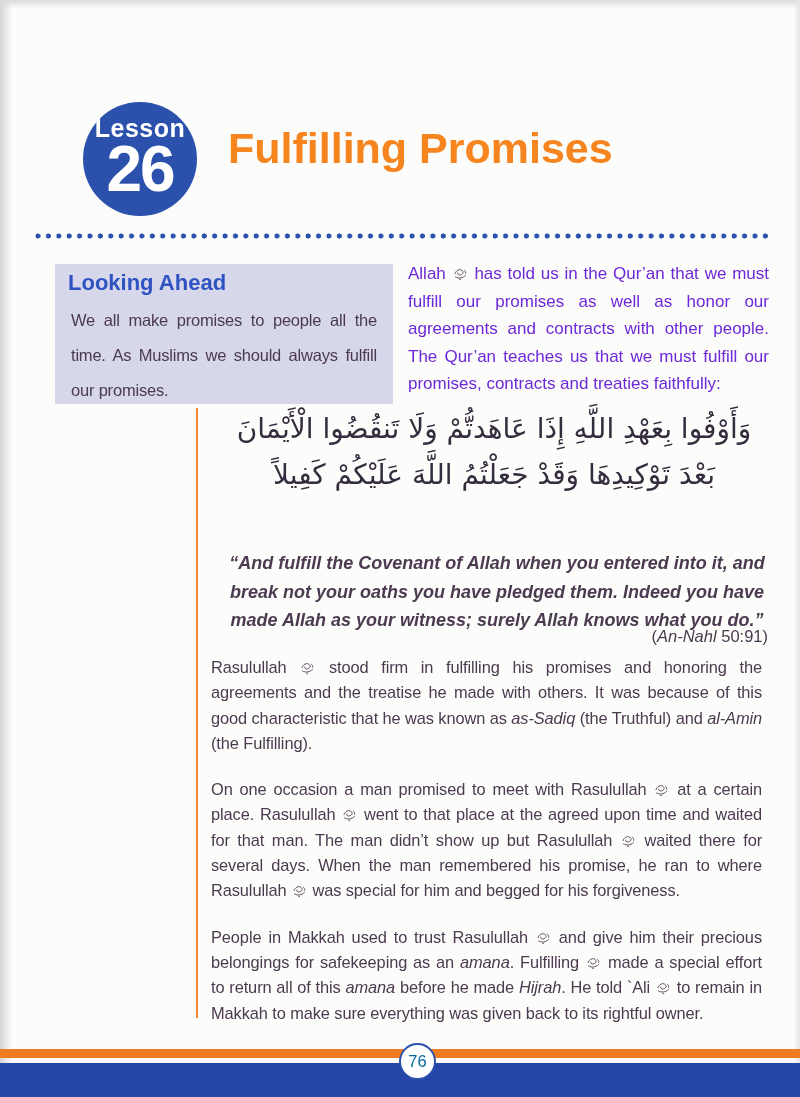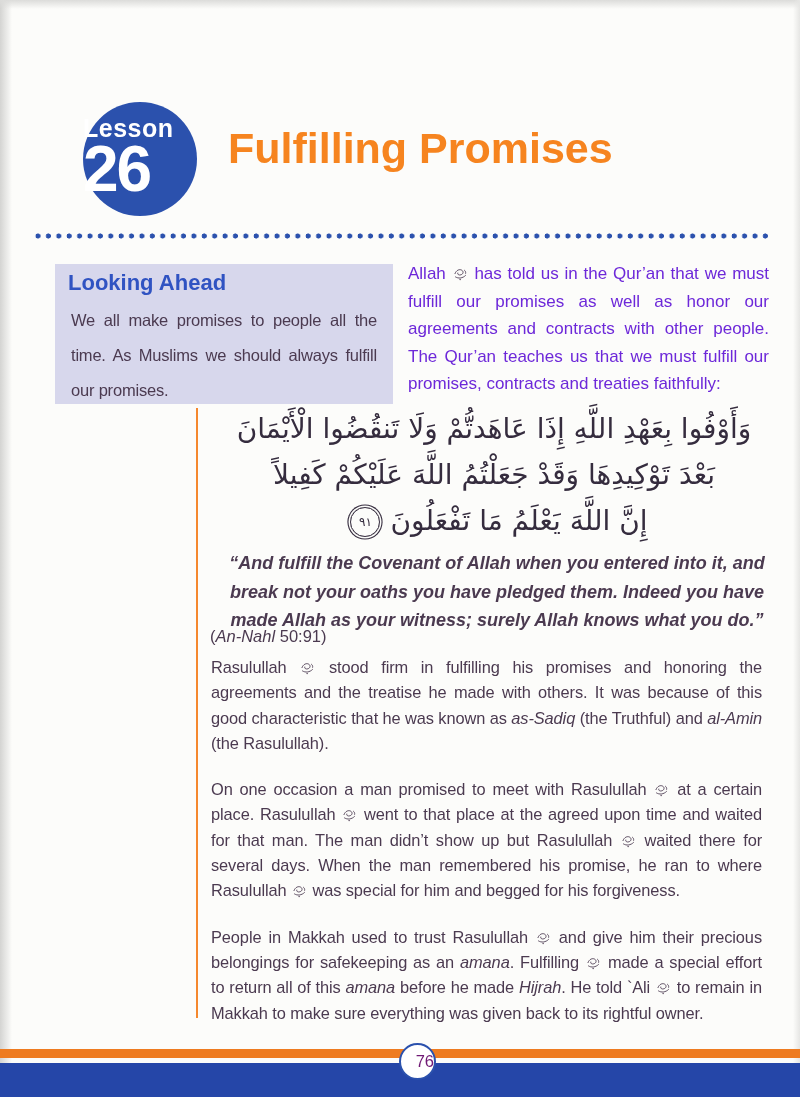--- a/index.html
+++ b/index.html
@@ -7,21 +7,21 @@
         font-family:"Liberation Sans", sans-serif;color:#4b3a50;}
   
   .edge-left{position:absolute;left:0;top:0;width:12px;height:100%;
              background:linear-gradient(to right,#d4d4d2,rgba(255,255,255,0));}
   .edge-top{position:absolute;left:0;top:0;width:100%;height:9px;
             background:linear-gradient(to bottom,#dcdcda,rgba(255,255,255,0));}
   .edge-right{position:absolute;right:0;top:0;width:7px;height:100%;
               background:linear-gradient(to left,#e6e6e4,rgba(255,255,255,0));}
   
   .lesson-circle{position:absolute;left:83px;top:102px;width:114px;height:114px;border-radius:50%;
-                 background:#2b51ad;color:#ffffff;}
+                 background:#2b51ad;color:#ffffff;text-align:center;}
   .lesson-label{font-size:25px;font-weight:bold;margin-top:14px;letter-spacing:.5px;line-height:25px;}
   .lesson-number{font-size:64px;font-weight:bold;line-height:56px;letter-spacing:-2px;}
   .page-title{position:absolute;left:228px;top:124px;margin:0;font-size:43px;font-weight:bold;
               color:#f6841f;letter-spacing:0;}
   .dots{position:absolute;left:33px;top:231px;width:738px;height:10px;
         background-image:radial-gradient(circle 2.7px at 5px 5px,#2b51ad 2.3px,rgba(0,0,0,0) 2.8px);
         background-size:10.4px 10px;background-repeat:repeat-x;}
   
   .looking-ahead{position:absolute;left:55px;top:264px;width:338px;height:140px;background:#d7d7ec;
                  padding:4px 13px 16px 13px;box-sizing:border-box;}
@@ -34,34 +34,34 @@
   .orange-rule{position:absolute;left:196px;top:408px;width:2px;height:610px;background:#f5882e;}
   
   .verse{position:absolute;left:216px;top:406px;width:556px;text-align:center;direction:rtl;
          font-family:"DejaVu Sans", sans-serif;color:#352c3e;font-size:28px;}
   .ar{line-height:46px;}
   .ayah-marker{display:inline-block;width:28px;height:28px;border:1.3px solid #352c3e;border-radius:50%;
                box-shadow:0 0 0 1.5px #fcfcfa,0 0 0 2.6px #352c3e;font-size:12px;line-height:28px;
                vertical-align:middle;margin:0 10px;text-align:center;}
   .translation{position:absolute;left:210px;top:541px;width:558px;margin:8px;text-align:center;
                font-style:italic;font-weight:600;font-size:18px;line-height:28.5px;color:#4b3a50;}
-  .reference{position:absolute;left:210px;top:627px;width:558px;text-align:left;font-size:16.5px;
+  .reference{position:absolute;left:210px;top:627px;width:558px;text-align:right;font-size:16.5px;
              color:#4b3a50;}
   
   .body-flow{position:absolute;left:211px;top:655px;width:551px;}
   .body-p{margin:0 0 21px 0;font-size:16.4px;letter-spacing:-0.1px;line-height:25.3px;
           text-align:justify;color:#4b3a50;}
   .it{font-style:italic;}
   .hon-icon{vertical-align:-2px;margin:0 1px;}
   
   .stripe-orange{position:absolute;left:0;top:1049px;width:800px;height:9px;background:#ee7b20;}
   .stripe-blue{position:absolute;left:0;top:1063px;width:800px;height:34px;background:#2546a8;}
   .page-circle{position:absolute;left:399px;top:1043px;width:37px;height:37px;border-radius:50%;
-               background:#ffffff;border:2px solid #2b51ad;box-sizing:border-box;text-align:right;
-               line-height:32px;font-size:16.5px;color:#701a75;z-index:2;}
+               background:#ffffff;border:2px solid #2b51ad;box-sizing:border-box;text-align:center;
+               line-height:32px;font-size:16.5px;color:#0369a1;z-index:2;}
 </style>
 </head>
 <body>
 
 <div class="page">
   <div class="edge-left"></div>
   <div class="edge-top"></div>
   <div class="edge-right"></div>
 
   <div class="lesson-circle">
@@ -84,35 +84,34 @@
       <path d="M15.5 4.5 C16.8 5.5, 17.3 7, 17 8.6"></path>
     </g>
     <circle cx="9.5" cy="17" r="0.9" fill="#4b3a50"></circle>
   </svg><span> has told us in the Qur’an that we must fulfill our promises as well as honor our agreements and contracts with other people. The Qur’an teaches us that we must fulfill our promises, contracts and treaties faithfully:</span></p>
 
   <div class="orange-rule"></div>
 
   <div class="verse">
     <div class="ar">وَأَوْفُوا بِعَهْدِ اللَّهِ إِذَا عَاهَدتُّمْ وَلَا تَنقُضُوا الْأَيْمَانَ</div>
     <div class="ar">بَعْدَ تَوْكِيدِهَا وَقَدْ جَعَلْتُمُ اللَّهَ عَلَيْكُمْ كَفِيلاً</div>
-    <div class="ar"><span>إِنَّ اللَّهَ يَعْلَمُ مَا تَفْعَلُونَ</span><span class="ayah-marker"><span>٩١</span></span></div>
   </div>
 
   <p class="translation">“And fulfill the Covenant of Allah when you entered into it, and break not your oaths you have pledged them. Indeed you have made Allah as your witness; surely Allah knows what you do.”</p>
   <div class="reference"><span>(</span><span class="it">An-Nahl</span><span> 50:91)</span></div>
 
   <div class="body-flow">
     <p class="body-p"><span>Rasulullah </span><svg class="hon-icon" width="15" height="14" viewBox="0 0 20 19" aria-hidden="true">
     <g fill="none" stroke="#4b3a50" stroke-width="1.2" stroke-linecap="round">
       <path d="M2.5 9 C4 4.5, 8.5 2.5, 11.5 4.2 C14.5 6, 14 9.5, 10.5 10.6 C8 11.4, 5.5 10.3, 6.2 8.2"></path>
       <path d="M3.2 13.5 C7 16, 13 15.5, 16.8 11.5"></path>
       <path d="M15.5 4.5 C16.8 5.5, 17.3 7, 17 8.6"></path>
     </g>
     <circle cx="9.5" cy="17" r="0.9" fill="#4b3a50"></circle>
-  </svg><span> stood firm in fulfilling his promises and honoring the agreements and the treatise he made with others. It was because of this good characteristic that he was known as </span><span class="it">as-Sadiq</span><span> (the Truthful) and </span><span class="it">al-Amin</span><span> (the Rasulullah).</span></p>
+  </svg><span> stood firm in fulfilling his promises and honoring the agreements and the treatise he made with others. It was because of this good characteristic that he was known as </span><span class="it">as-Sadiq</span><span> (the Truthful) and </span><span class="it">al-Amin</span><span> (the Fulfilling).</span></p>
     <p class="body-p"><span>On one occasion a man promised to meet with Rasulullah </span><svg class="hon-icon" width="15" height="14" viewBox="0 0 20 19" aria-hidden="true">
     <g fill="none" stroke="#4b3a50" stroke-width="1.2" stroke-linecap="round">
       <path d="M2.5 9 C4 4.5, 8.5 2.5, 11.5 4.2 C14.5 6, 14 9.5, 10.5 10.6 C8 11.4, 5.5 10.3, 6.2 8.2"></path>
       <path d="M3.2 13.5 C7 16, 13 15.5, 16.8 11.5"></path>
       <path d="M15.5 4.5 C16.8 5.5, 17.3 7, 17 8.6"></path>
     </g>
     <circle cx="9.5" cy="17" r="0.9" fill="#4b3a50"></circle>
   </svg><span> at a certain place. Rasulullah </span><svg class="hon-icon" width="15" height="14" viewBox="0 0 20 19" aria-hidden="true">
     <g fill="none" stroke="#4b3a50" stroke-width="1.2" stroke-linecap="round">
       <path d="M2.5 9 C4 4.5, 8.5 2.5, 11.5 4.2 C14.5 6, 14 9.5, 10.5 10.6 C8 11.4, 5.5 10.3, 6.2 8.2"></path>

